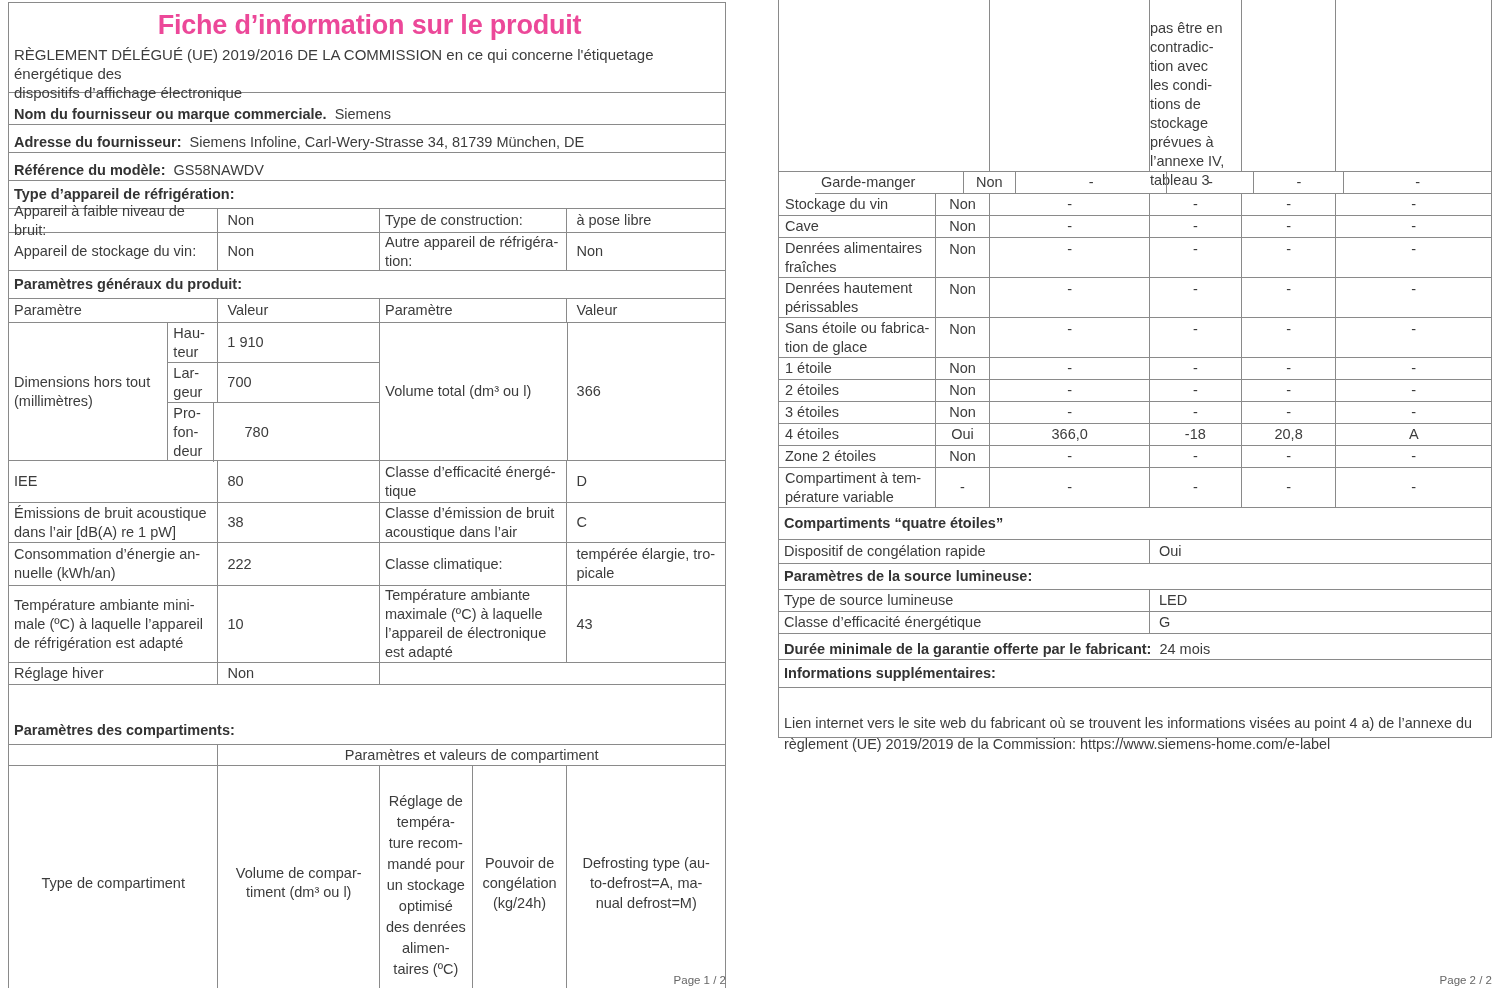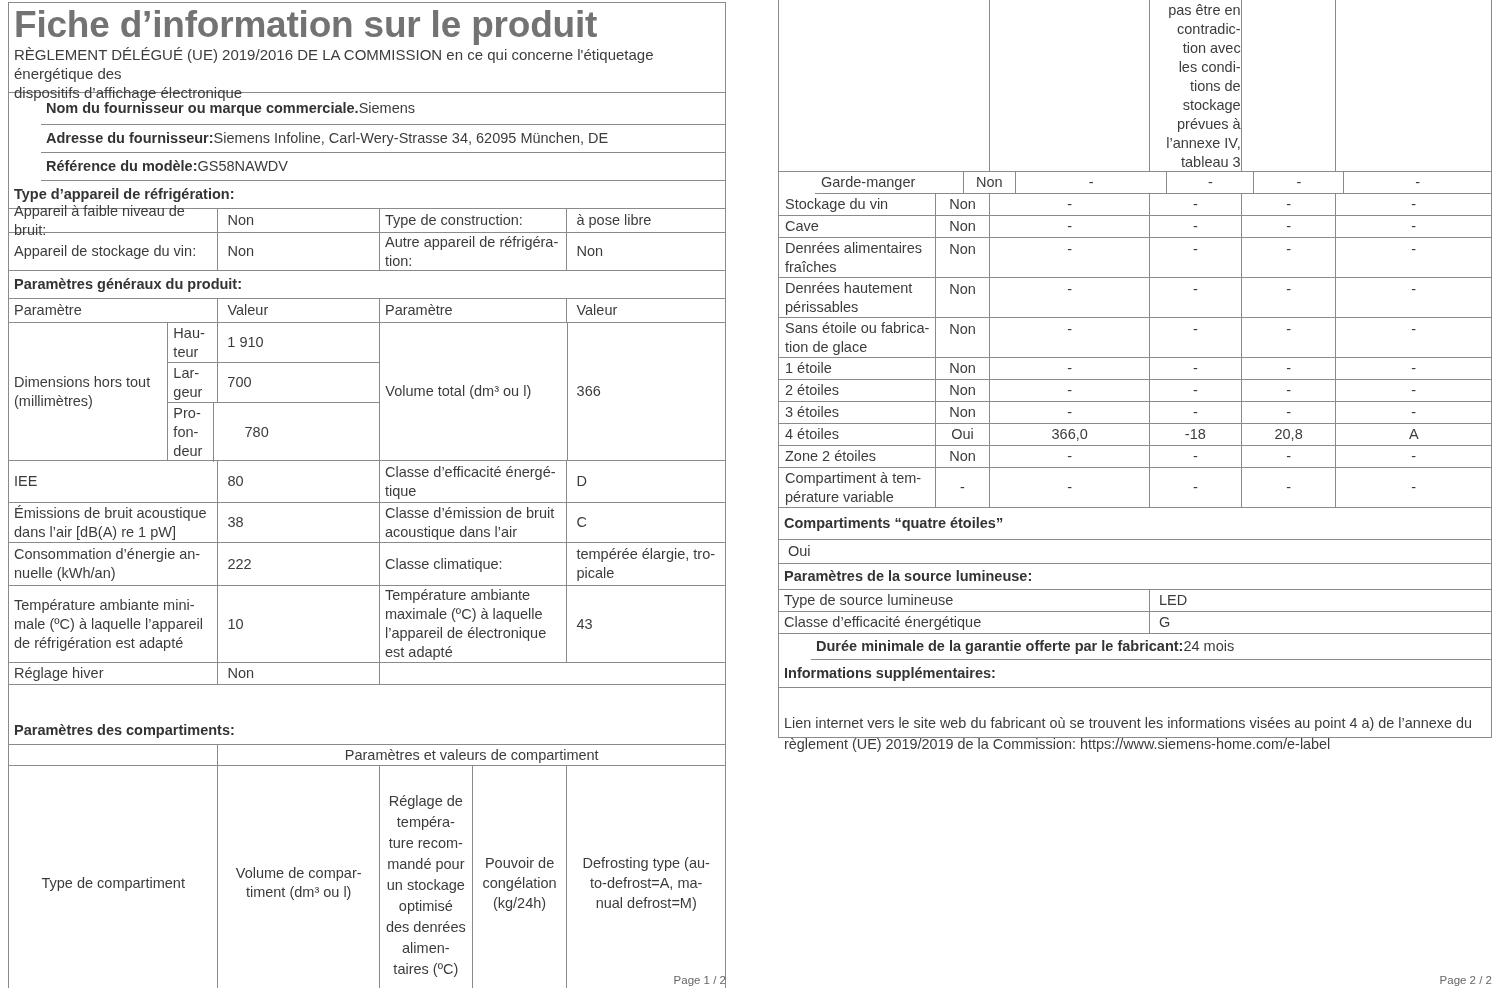--- a/index.html
+++ b/index.html
@@ -19,23 +19,23 @@
   .g1{width:210px;} .g2{width:162px;} .g3{width:188px;} .g4{width:158px;}
   
   .dimsub{display:flex;border-bottom:1px solid #8a8a8a;box-sizing:border-box;}
   .dimsub.last{border-bottom:none;gap:22px;}
   .dk{width:50px;} .dv{width:162px;}
   
   .h1{width:210px;} .h2{width:162px;} .h3{width:93px;} .h4{width:95px;} .h5{width:158px;}
   .narrow{line-height:21px;font-size:14.5px;}
   
   .p1c{width:157px;padding-left:6px;} .p2c{width:55px;} .p3c{width:160px;} .p4c{width:92px;} .p5c{width:95px;} .p6c{width:155px;}
-  .title{font-size:37px;line-height:30px;font-weight:700;color:#737373;letter-spacing:-0.2px;padding:7px 0 0 5px;}
+  .title{font-size:27px;line-height:30px;font-weight:700;color:#ec4899;letter-spacing:-0.2px;padding:7px 0 0 5px;text-align:center;}
   .subtitle{font-size:15px;line-height:19px;color:#3c3c3c;padding:5px 8px 0 5px;white-space:pre-line;}
-  .kv{display:flex;align-items:center;padding-left:5px;box-sizing:border-box;margin-left:32px;}
+  .kv{display:flex;align-items:flex-end;gap:8px;padding-left:5px;box-sizing:border-box;}
   .sect{display:flex;align-items:center;padding-left:5px;box-sizing:border-box;font-weight:700;color:#333;}
   .footer{position:absolute;top:971px;font-size:11.5px;color:#666;}
   .link{color:#3c3c3c;}
 </style>
 </head>
 <body>
 
 <div class="canvas">
 
   <div class="page" id="page1">
@@ -46,21 +46,21 @@
 dispositifs d’affichage électronique</div>
     </div>
 
     <div class="row kv" style="height:32px;">
       <span class="bold">Nom du fournisseur ou marque commerciale.</span>
       <span>Siemens</span>
     </div>
 
     <div class="row kv" style="height:28px;">
       <span class="bold">Adresse du fournisseur:</span>
-      <span>Siemens Infoline, Carl-Wery-Strasse 34, 62095 München, DE</span>
+      <span>Siemens Infoline, Carl-Wery-Strasse 34, 81739 München, DE</span>
     </div>
 
     <div class="row kv" style="height:28px;">
       <span class="bold">Référence du modèle:</span>
       <span>GS58NAWDV</span>
     </div>
 
     <div class="row sect" style="height:28px;">Type d’appareil de réfrigération:</div>
 
     <div class="row" style="height:24px;">
@@ -188,21 +188,21 @@
 to-defrost=A, ma-
 nual defrost=M)</div>
     </div>
   </div>
 
   <div class="page" id="page2">
 
     <div class="row" style="height:172px;">
       <div class="c br" style="width:212px;"></div>
       <div class="c p3c br"></div>
-      <div class="p4c br" style="box-sizing:border-box;padding-top:1px;text-align:right;white-space:pre-line;line-height:19px;">pas être en
+      <div class="p4c br" style="box-sizing:border-box;padding-top:19px;text-align:left;white-space:pre-line;line-height:19px;">pas être en
 contradic-
 tion avec
 les condi-
 tions de
 stockage
 prévues à
 l’annexe IV,
 tableau 3</div>
       <div class="c p5c br"></div>
       <div class="c p6c"></div>
@@ -316,20 +316,21 @@
       <div class="c p2c br cc">-</div>
       <div class="c p3c br cc">-</div>
       <div class="c p4c br cc">-</div>
       <div class="c p5c br cc">-</div>
       <div class="c p6c cc">-</div>
     </div>
 
     <div class="row sect" style="height:32px;">Compartiments “quatre étoiles”</div>
 
     <div class="row" style="height:24px;">
+      <div class="c br" style="width:372px;">Dispositif de congélation rapide</div>
       <div class="c val" style="width:342px;">Oui</div>
     </div>
 
     <div class="row sect" style="height:26px;">Paramètres de la source lumineuse:</div>
 
     <div class="row" style="height:22px;">
       <div class="c br" style="width:372px;">Type de source lumineuse</div>
       <div class="c val" style="width:342px;">LED</div>
     </div>
 

